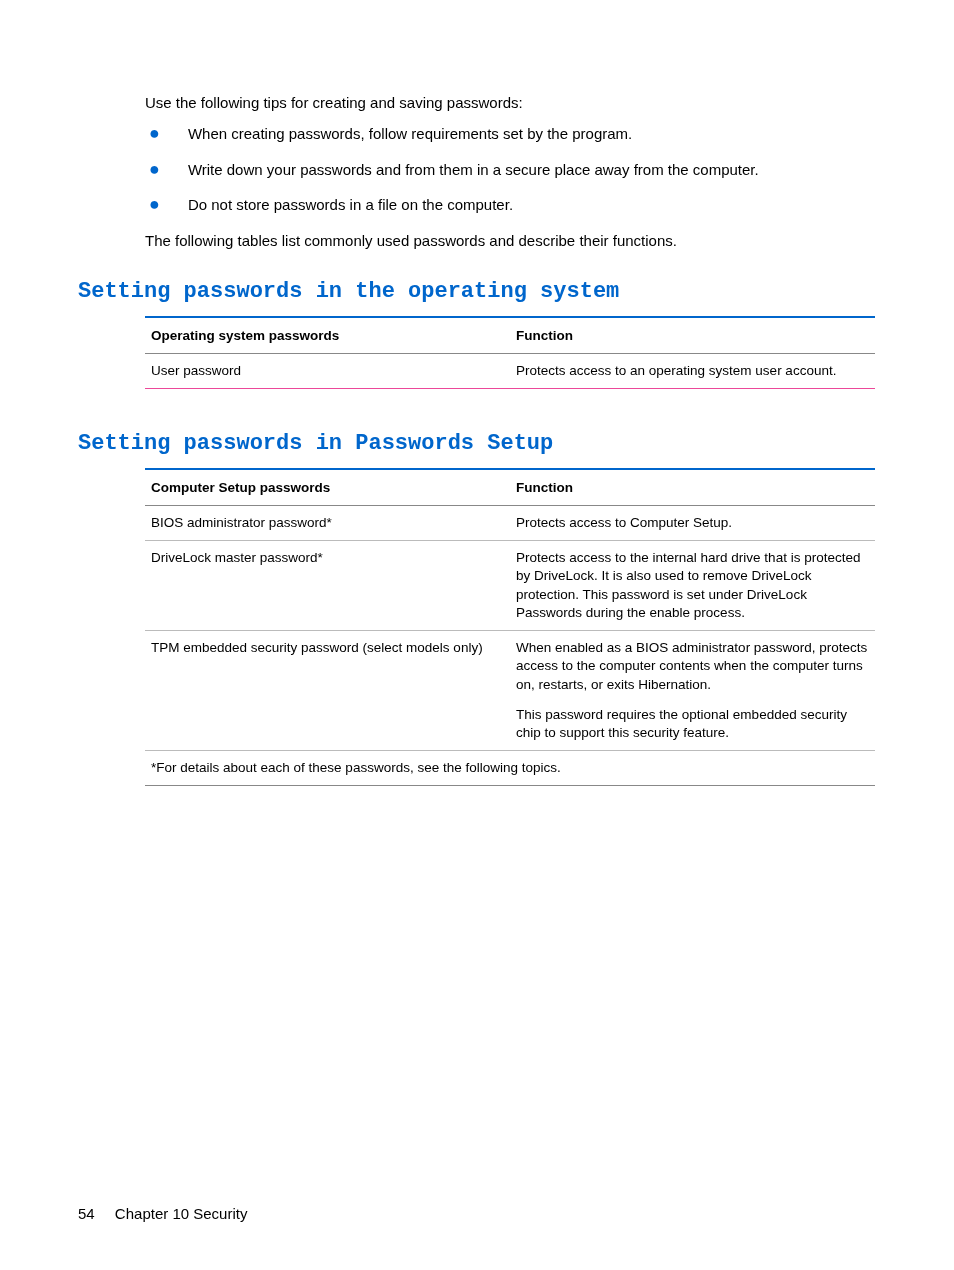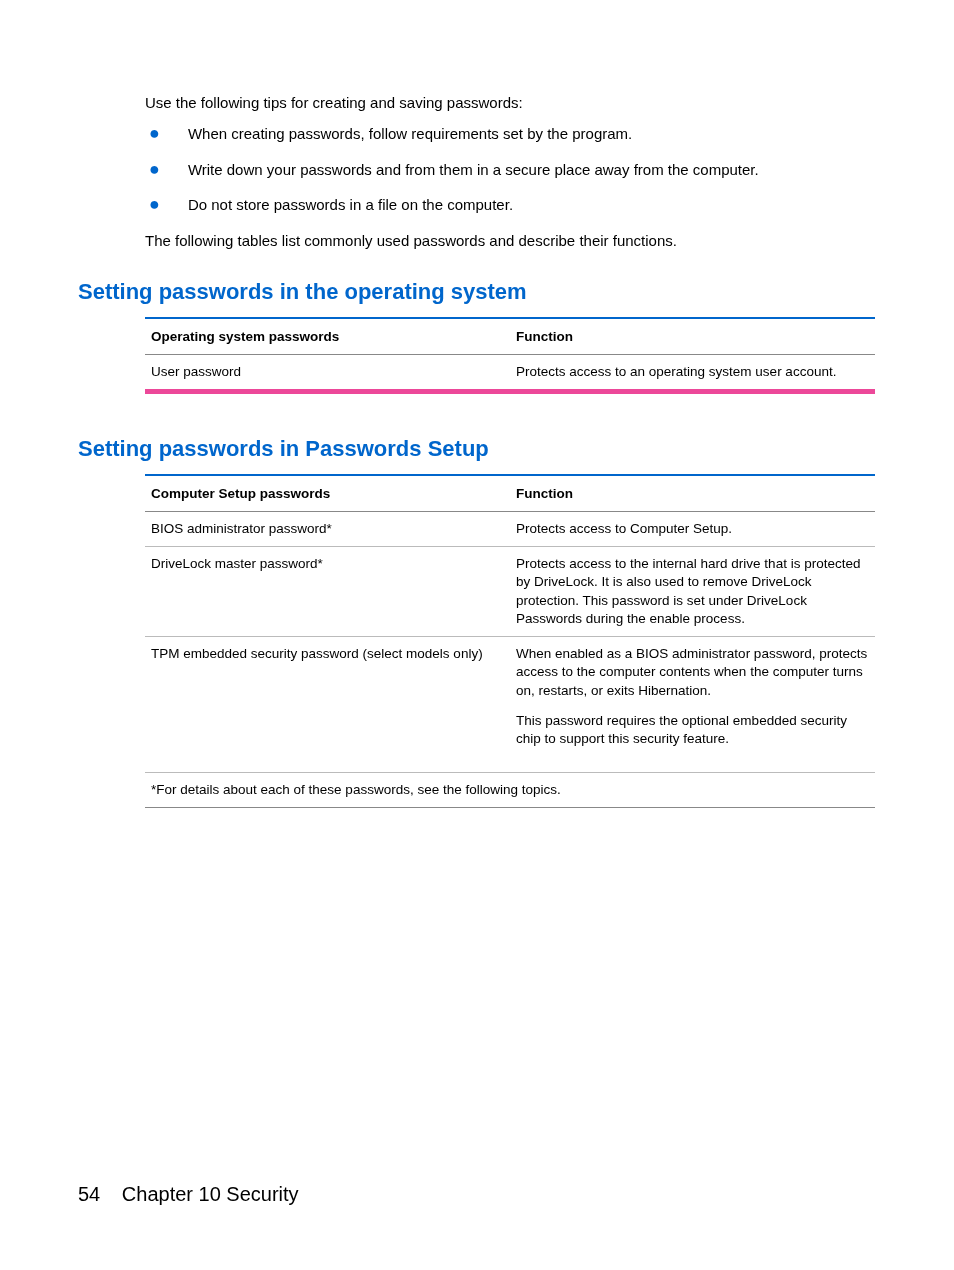--- a/index.html
+++ b/index.html
@@ -43,20 +43,21 @@
       line-height: 1.2;
     }
     .bullet-text {
     }
     .section-heading {
       color: #0066cc;
       font-size: 22px;
       font-weight: bold;
       margin-top: 28px;
       margin-bottom: 12px;
+      font-family: Liberation Mono, monospace;
     }
     .data-table {
       width: 730px;
       margin-left: 67px;
       border-collapse: collapse;
       font-size: 13.5px;
     }
     .data-table thead tr {
       border-top: 2.5px solid #0066cc;
       border-bottom: 1px solid #888;
@@ -67,44 +68,44 @@
       padding: 10px 6px 10px 6px;
       vertical-align: top;
     }
     .data-table td {
       padding: 8px 6px 8px 6px;
       vertical-align: top;
       border-bottom: 1px solid #bbb;
       line-height: 1.35;
     }
     .data-table tbody tr:last-child td {
-      border-bottom: 5px solid #ec4899;
+      border-bottom: 1px solid #ec4899;
     }
     .col-left {
       width: 365px;
     }
     .col-right {
       width: 365px;
     }
     .multi-para p {
       margin-bottom: 12px;
     }
     .multi-para p:last-child {
-      margin-bottom: 16px;
+      margin-bottom: 0;
     }
     .footnote-row td {
       border-bottom: 1px solid #888 !important;
       font-size: 13.5px;
       padding: 8px 6px;
     }
     .footer {
       position: absolute;
-      bottom: 64px;
+      bottom: 48px;
       left: 78px;
-      font-size: 20px;
+      font-size: 15px;
     }
     .page-num {
       margin-right: 16px;
     }
   </style>
 </head>
 <body>
 
 <div class="page">
 

